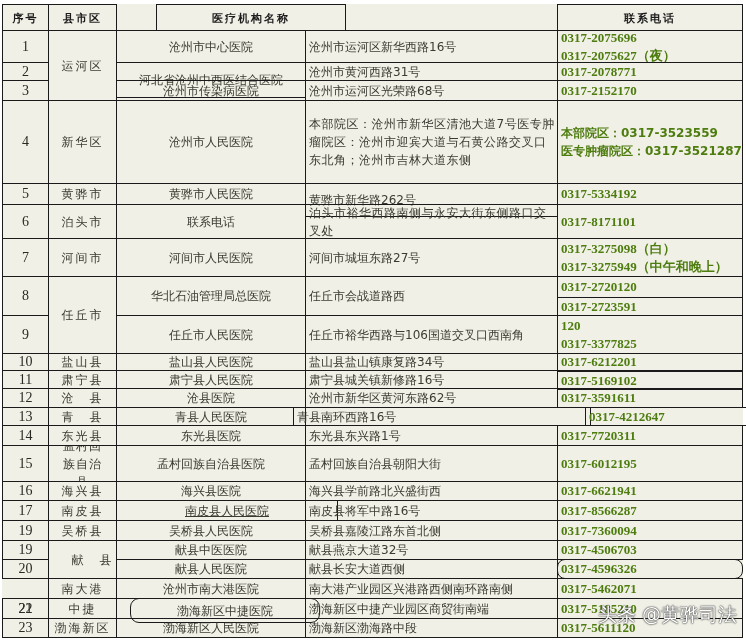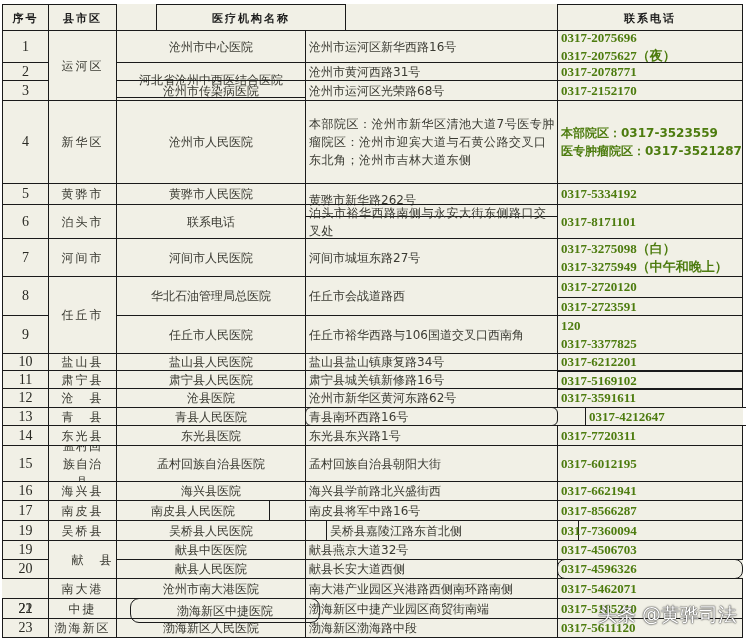--- a/index.html
+++ b/index.html
@@ -108,21 +108,21 @@
         <span>0317-5169102</span>
       </div>
       <div class="cell center num" style="left: 0px; top: 384px; width: 47px; height: 20px;">12</div>
       <div class="cell center" style="left: 114px; top: 384px; width: 190px; height: 20px;">沧县医院</div>
       <div class="cell left wrap" style="left: 303px; top: 384px; width: 253px; height: 20px;">沧州市新华区黄河东路62号</div>
       <div class="cell left phone multi" style="left: 555px; top: 384px; width: 186px; height: 20px;">
         <span>0317-3591611</span>
       </div>
       <div class="cell center num" style="left: 0px; top: 403px; width: 47px; height: 19px;">13</div>
       <div class="cell center" style="left: 114px; top: 403px; width: 190px; height: 19px;">青县人民医院</div>
-      <div class="cell left wrap" style="left: 303px; top: 403px; width: 253px; height: 19px; border-radius: 6px;">青县南环西路16号</div>
+      <div class="cell left wrap" style="left: 291px; top: 403px; width: 298px; height: 19px;">青县南环西路16号</div>
       <div class="cell left phone multi" style="left: 543px; top: 403px; width: 186px; height: 19px; margin-left: 40px;">
         <span>0317-4212647</span>
       </div>
       <div class="cell center num" style="left: 0px; top: 421px; width: 47px; height: 21px;">14</div>
       <div class="cell center" style="left: 114px; top: 421px; width: 190px; height: 21px;">东光县医院</div>
       <div class="cell left wrap" style="left: 303px; top: 421px; width: 253px; height: 21px;">东光县东兴路1号</div>
       <div class="cell left phone multi" style="left: 555px; top: 421px; width: 186px; height: 21px;">
         <span>0317-7720311</span>
       </div>
       <div class="cell center num" style="left: 0px; top: 441px; width: 47px; height: 37px;">15</div>
@@ -131,28 +131,28 @@
       <div class="cell left phone multi" style="left: 555px; top: 441px; width: 186px; height: 37px;">
         <span>0317-6012195</span>
       </div>
       <div class="cell center num" style="left: 0px; top: 477px; width: 47px; height: 20px;">16</div>
       <div class="cell center" style="left: 114px; top: 477px; width: 190px; height: 20px;">海兴县医院</div>
       <div class="cell left wrap" style="left: 303px; top: 477px; width: 253px; height: 20px;">海兴县学前路北兴盛街西</div>
       <div class="cell left phone multi" style="left: 555px; top: 477px; width: 186px; height: 20px;">
         <span>0317-6621941</span>
       </div>
       <div class="cell center num" style="left: 0px; top: 496px; width: 47px; height: 21px;">17</div>
-      <div class="cell center" style="left: 114px; top: 496px; width: 154px; height: 21px;">南皮县人民医院</div>
+      <div class="cell center" style="left: 114px; top: 496px; width: 222px; height: 21px; text-decoration: underline;">南皮县人民医院</div>
       <div class="cell left wrap" style="left: 303px; top: 496px; width: 253px; height: 21px;">南皮县将军中路16号</div>
       <div class="cell left phone multi" style="left: 555px; top: 496px; width: 186px; height: 21px;">
         <span>0317-8566287</span>
       </div>
       <div class="cell center num" style="left: 0px; top: 516px; width: 47px; height: 21px;">19</div>
       <div class="cell center" style="left: 114px; top: 516px; width: 190px; height: 21px;">吴桥县人民医院</div>
-      <div class="cell left wrap" style="left: 303px; top: 516px; width: 253px; height: 21px; margin-left: 21px;">吴桥县嘉陵江路东首北侧</div>
+      <div class="cell left wrap" style="left: 303px; top: 516px; width: 253px; height: 21px;">吴桥县嘉陵江路东首北侧</div>
       <div class="cell left phone multi" style="left: 555px; top: 516px; width: 186px; height: 21px;">
         <span>0317-7360094</span>
       </div>
       <div class="cell center num" style="left: 0px; top: 536px; width: 47px; height: 20px;">19</div>
       <div class="cell center" style="left: 114px; top: 536px; width: 190px; height: 20px;">献县中医医院</div>
       <div class="cell left wrap" style="left: 303px; top: 536px; width: 253px; height: 20px;">献县燕京大道32号</div>
       <div class="cell left phone multi" style="left: 555px; top: 536px; width: 186px; height: 20px;">
         <span>0317-4506703</span>
       </div>
       <div class="cell center num" style="left: 0px; top: 555px; width: 47px; height: 20px;">20</div>

